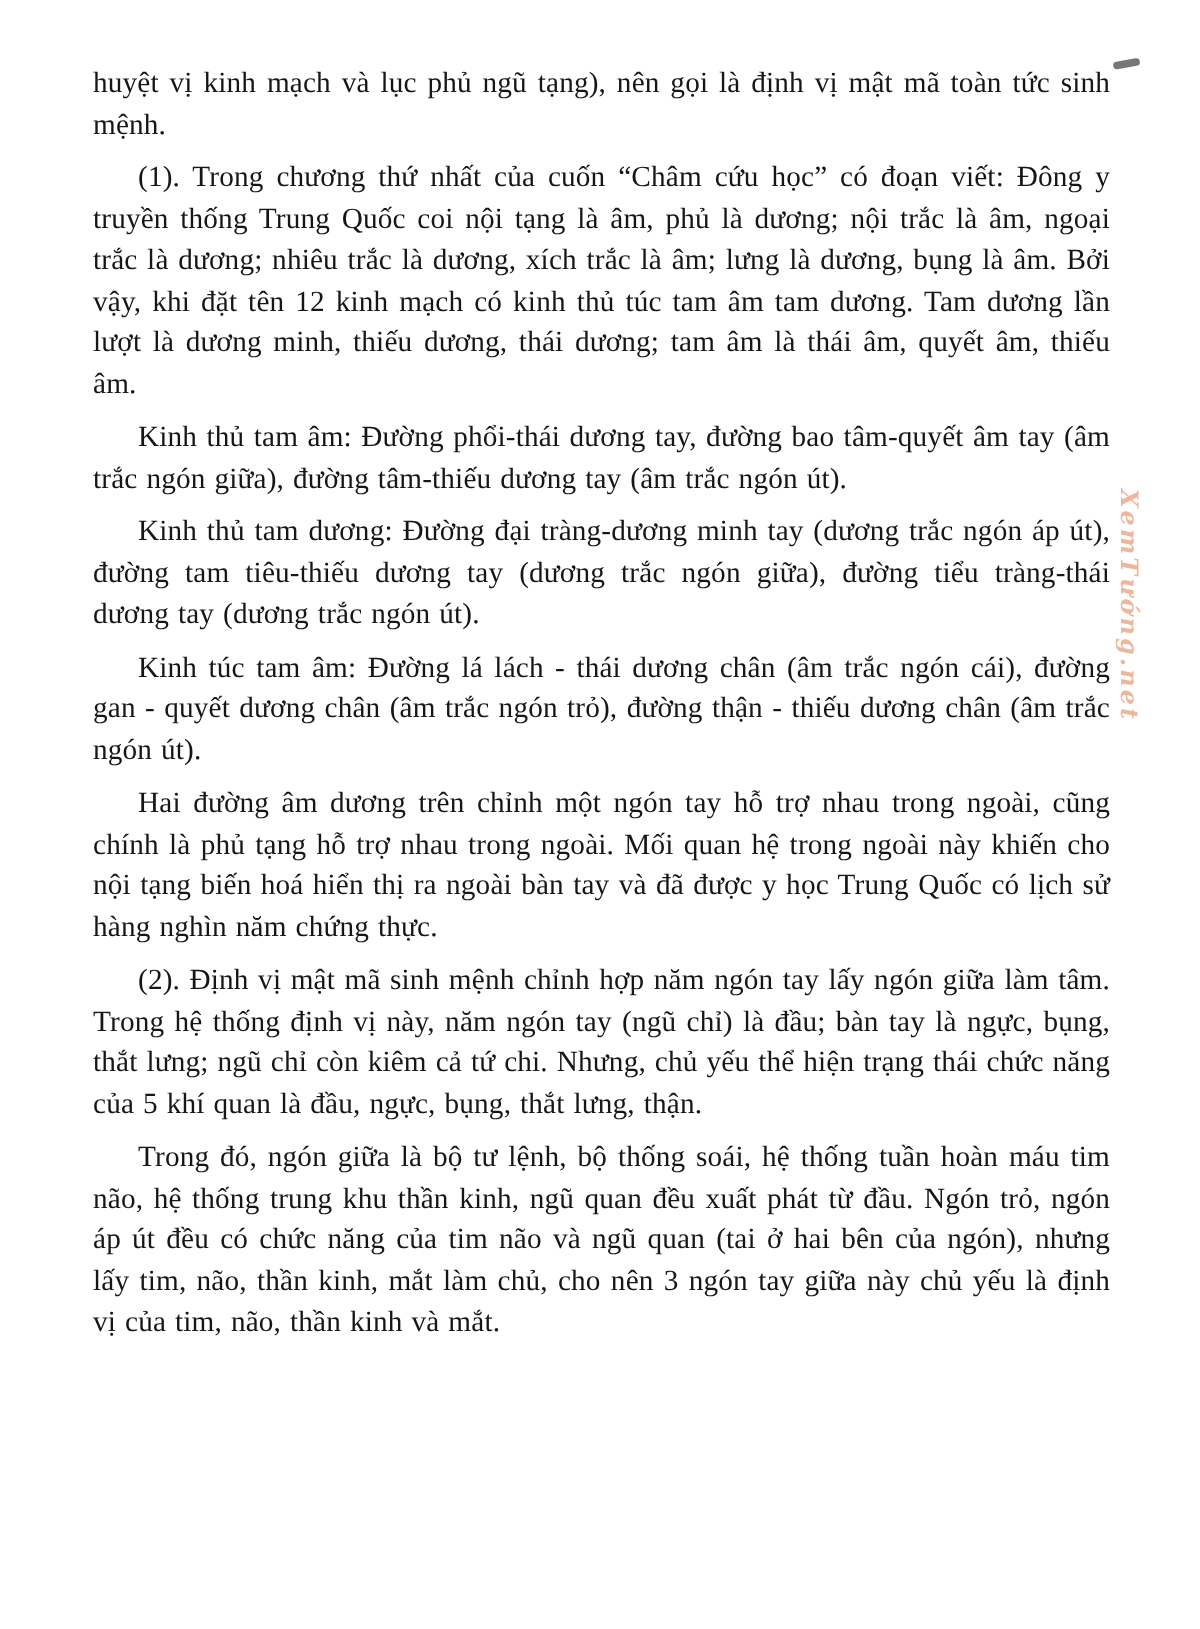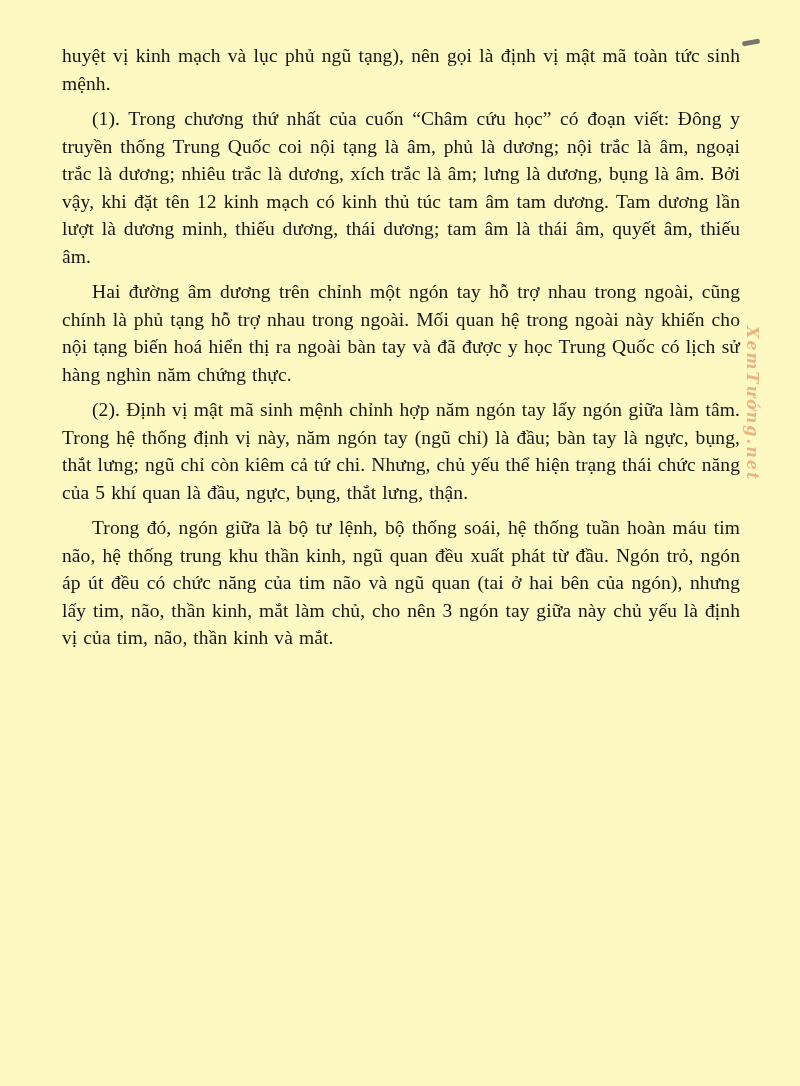--- a/index.html
+++ b/index.html
@@ -1,21 +1,21 @@
 <!DOCTYPE html>
 <html><head>
 <meta charset="utf-8">
 <style>
   html, body { margin: 0; padding: 0; background: #e9e9e9; }
   .page {
     position: relative;
     width: 800px;
     height: 1086px;
     margin: 0 auto;
-    background: #fef9c3;
+    background: #ffffff;
     overflow: hidden;
     font-family: "Liberation Serif", "DejaVu Serif", serif;
     color: #161616;
   }
   .text-col {
     position: absolute;
     left: 62px;
     top: 42px;
     width: 678px;
     text-align: justify;
@@ -91,20 +91,23 @@
 </head>
 <body>
 
 <div class="page">
 
   <div class="scan-artifact"></div>
 
   <div class="text-col">
     <p>huyệt vị kinh mạch và lục phủ ngũ tạng), nên gọi là định vị mật mã toàn tức sinh mệnh.</p>
     <p class="indent">(1). Trong chương thứ nhất của cuốn “Châm cứu học” có đoạn viết: Đông y truyền thống Trung Quốc coi nội tạng là âm, phủ là dương; nội trắc là âm, ngoại trắc là dương; nhiêu trắc là dương, xích trắc là âm; lưng là dương, bụng là âm. Bởi vậy, khi đặt tên 12 kinh mạch có kinh thủ túc tam âm tam dương. Tam dương lần lượt là dương minh, thiếu dương, thái dương; tam âm là thái âm, quyết âm, thiếu âm.</p>
+    <p class="indent">Kinh thủ tam âm: Đường phổi-thái dương tay, đường bao tâm-quyết âm tay (âm trắc ngón giữa), đường tâm-thiếu dương tay (âm trắc ngón út).</p>
+    <p class="indent">Kinh thủ tam dương: Đường đại tràng-dương minh tay (dương trắc ngón áp út), đường tam tiêu-thiếu dương tay (dương trắc ngón giữa), đường tiểu tràng-thái dương tay (dương trắc ngón út).</p>
+    <p class="indent">Kinh túc tam âm: Đường lá lách - thái dương chân (âm trắc ngón cái), đường gan - quyết dương chân (âm trắc ngón trỏ), đường thận - thiếu dương chân (âm trắc ngón út).</p>
     <p class="indent">Hai đường âm dương trên chỉnh một ngón tay hỗ trợ nhau trong ngoài, cũng chính là phủ tạng hỗ trợ nhau trong ngoài. Mối quan hệ trong ngoài này khiến cho nội tạng biến hoá hiển thị ra ngoài bàn tay và đã được y học Trung Quốc có lịch sử hàng nghìn năm chứng thực.</p>
     <p class="indent">(2). Định vị mật mã sinh mệnh chỉnh hợp năm ngón tay lấy ngón giữa làm tâm. Trong hệ thống định vị này, năm ngón tay (ngũ chỉ) là đầu; bàn tay là ngực, bụng, thắt lưng; ngũ chỉ còn kiêm cả tứ chi. Nhưng, chủ yếu thể hiện trạng thái chức năng của 5 khí quan là đầu, ngực, bụng, thắt lưng, thận.</p>
     <p class="indent">Trong đó, ngón giữa là bộ tư lệnh, bộ thống soái, hệ thống tuần hoàn máu tim não, hệ thống trung khu thần kinh, ngũ quan đều xuất phát từ đầu. Ngón trỏ, ngón áp út đều có chức năng của tim não và ngũ quan (tai ở hai bên của ngón), nhưng lấy tim, não, thần kinh, mắt làm chủ, cho nên 3 ngón tay giữa này chủ yếu là định vị của tim, não, thần kinh và mắt.</p>
   </div>
 
   <div class="side-watermark">XemTướng.net</div>
 
 
 </div>
 

